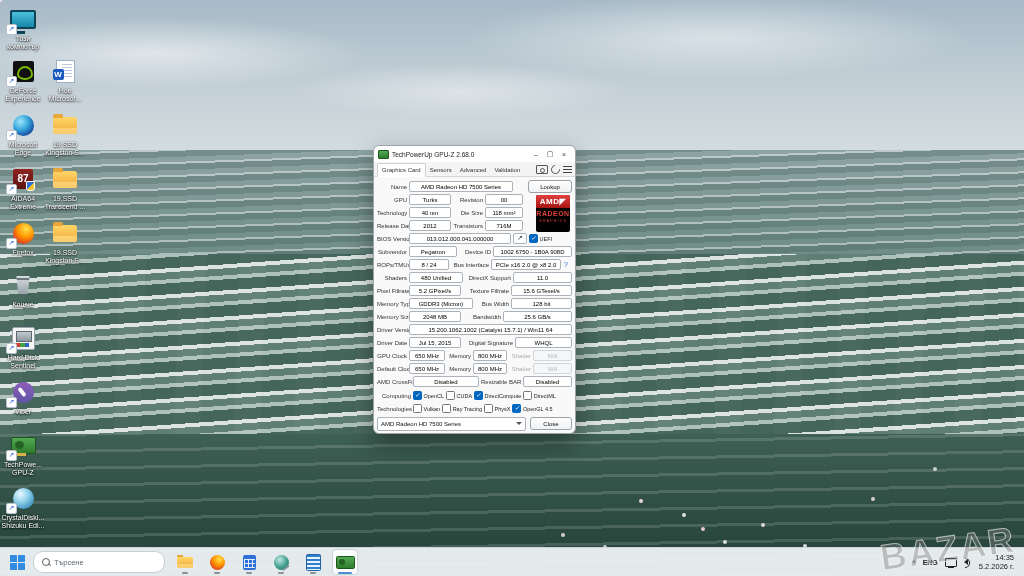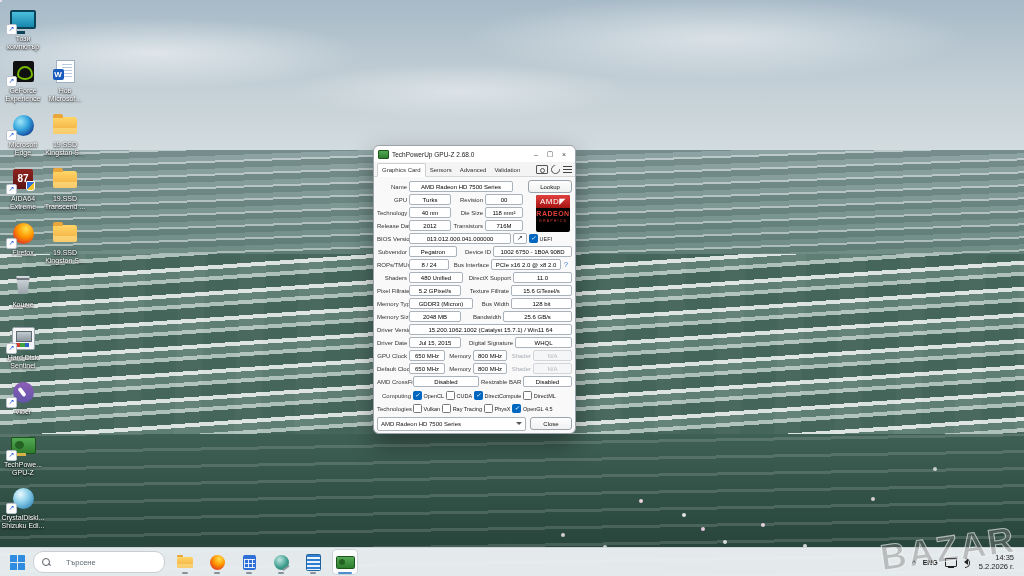--- a/index.html
+++ b/index.html
@@ -113,37 +113,37 @@
   .share{width:12px;height:9px;border:1px solid #aab2bc;border-radius:2px;background:#fff;font-size:7px;line-height:8px;
     text-align:center;color:#333;flex:none;}
   .help{font-size:7px;color:#2b6fd4;margin-left:1px;}
   .cb{display:flex;align-items:center;gap:1.5px;flex:none;}
   .ck{width:7px;height:7px;border:1px solid #767676;border-radius:1.5px;background:#fff;flex:none;}
   .ck.on{background:#0067c0;border-color:#0067c0;}
   .ck.on:after{content:"✓";display:block;color:#fff;font-size:6px;line-height:7px;text-align:center;}
   .cb em{font-style:normal;font-size:5.5px;color:#222;white-space:nowrap;}
   .amdlogo{position:absolute;right:5px;top:49px;width:34px;height:37px;background:#000;border-radius:2px;
     display:flex;flex-direction:column;align-items:center;overflow:hidden;}
-  .amdlogo .l1{width:100%;background:linear-gradient(#e2403f,#a51512);color:#fff;font-weight:400;font-size:8px;
+  .amdlogo .l1{width:100%;background:linear-gradient(#e2403f,#a51512);color:#fff;font-weight:700;font-size:8px;
     line-height:13px;text-align:center;letter-spacing:.5px;}
   .amdlogo .l2{color:#e04038;font-weight:800;font-size:7px;line-height:11px;letter-spacing:.5px;}
   .amdlogo .l3{color:#e04038;font-size:3.5px;letter-spacing:1.2px;line-height:5px;}
   .bbar{position:absolute;left:3px;right:3px;top:271px;height:13px;display:flex;align-items:center;gap:4px;}
   .select{flex:1;height:12px;border:1px solid #aab2bc;border-radius:2px;background:#fff;display:flex;
     align-items:center;justify-content:space-between;padding:0 3px;font-size:6px;}
   .caret{width:0;height:0;border-left:3px solid transparent;border-right:3px solid transparent;border-top:3.5px solid #555;}
 
   
   .taskbar{position:absolute;left:0;bottom:0;width:1024px;height:28px;z-index:20;
     background:rgba(238,243,245,.95);border-top:1px solid rgba(195,202,208,.7);display:flex;align-items:center;}
   .tb-left{display:flex;align-items:center;gap:8px;padding-left:10px;}
   .start{width:15px;height:15px;display:grid;grid-template-columns:7px 7px;grid-template-rows:7px 7px;gap:1px;}
   .start i{background:#2f8ce0;border-radius:.5px;}
   .search{width:114px;height:20px;background:#fff;border:1px solid #c9ced3;border-radius:10px;
-    display:flex;align-items:center;gap:16px;padding:0 8px;text-align:right;}
+    display:flex;align-items:center;gap:4px;padding:0 8px;text-align:right;}
   .mag{width:6px;height:6px;border:1.3px solid #5a6066;border-radius:50%;position:relative;flex:none;}
   .mag:after{content:"";position:absolute;left:5px;top:5px;width:3px;height:1.3px;background:#5a6066;transform:rotate(45deg);}
   .search span{font-size:7.5px;color:#5f6b73;}
   .tapp{position:relative;width:24px;height:24px;display:flex;align-items:center;justify-content:center;border-radius:4px;}
   .tapp.active{background:rgba(255,255,255,.85);box-shadow:0 0 0 1px rgba(180,190,198,.5);}
   .pip{position:absolute;bottom:0;left:50%;transform:translateX(-50%);width:6px;height:2px;border-radius:1px;background:#8a9199;}
   .tapp.active .pip{width:14px;background:#4f8fd0;}
   .m-fold{width:16px;height:11px;background:linear-gradient(#ffd667,#f0a93c);border-radius:1.5px;box-shadow:inset 0 -4px 0 rgba(255,232,150,.55);position:relative;}
   .m-fold:before{content:"";position:absolute;left:0;top:-2px;width:6px;height:2.5px;background:#e9a63a;border-radius:1px 1px 0 0;}
   .m-ff{width:15px;height:15px;border-radius:50%;background:radial-gradient(circle at 62% 28%,#ffe14d,#ff9500 42%,#e1431f 78%);}

